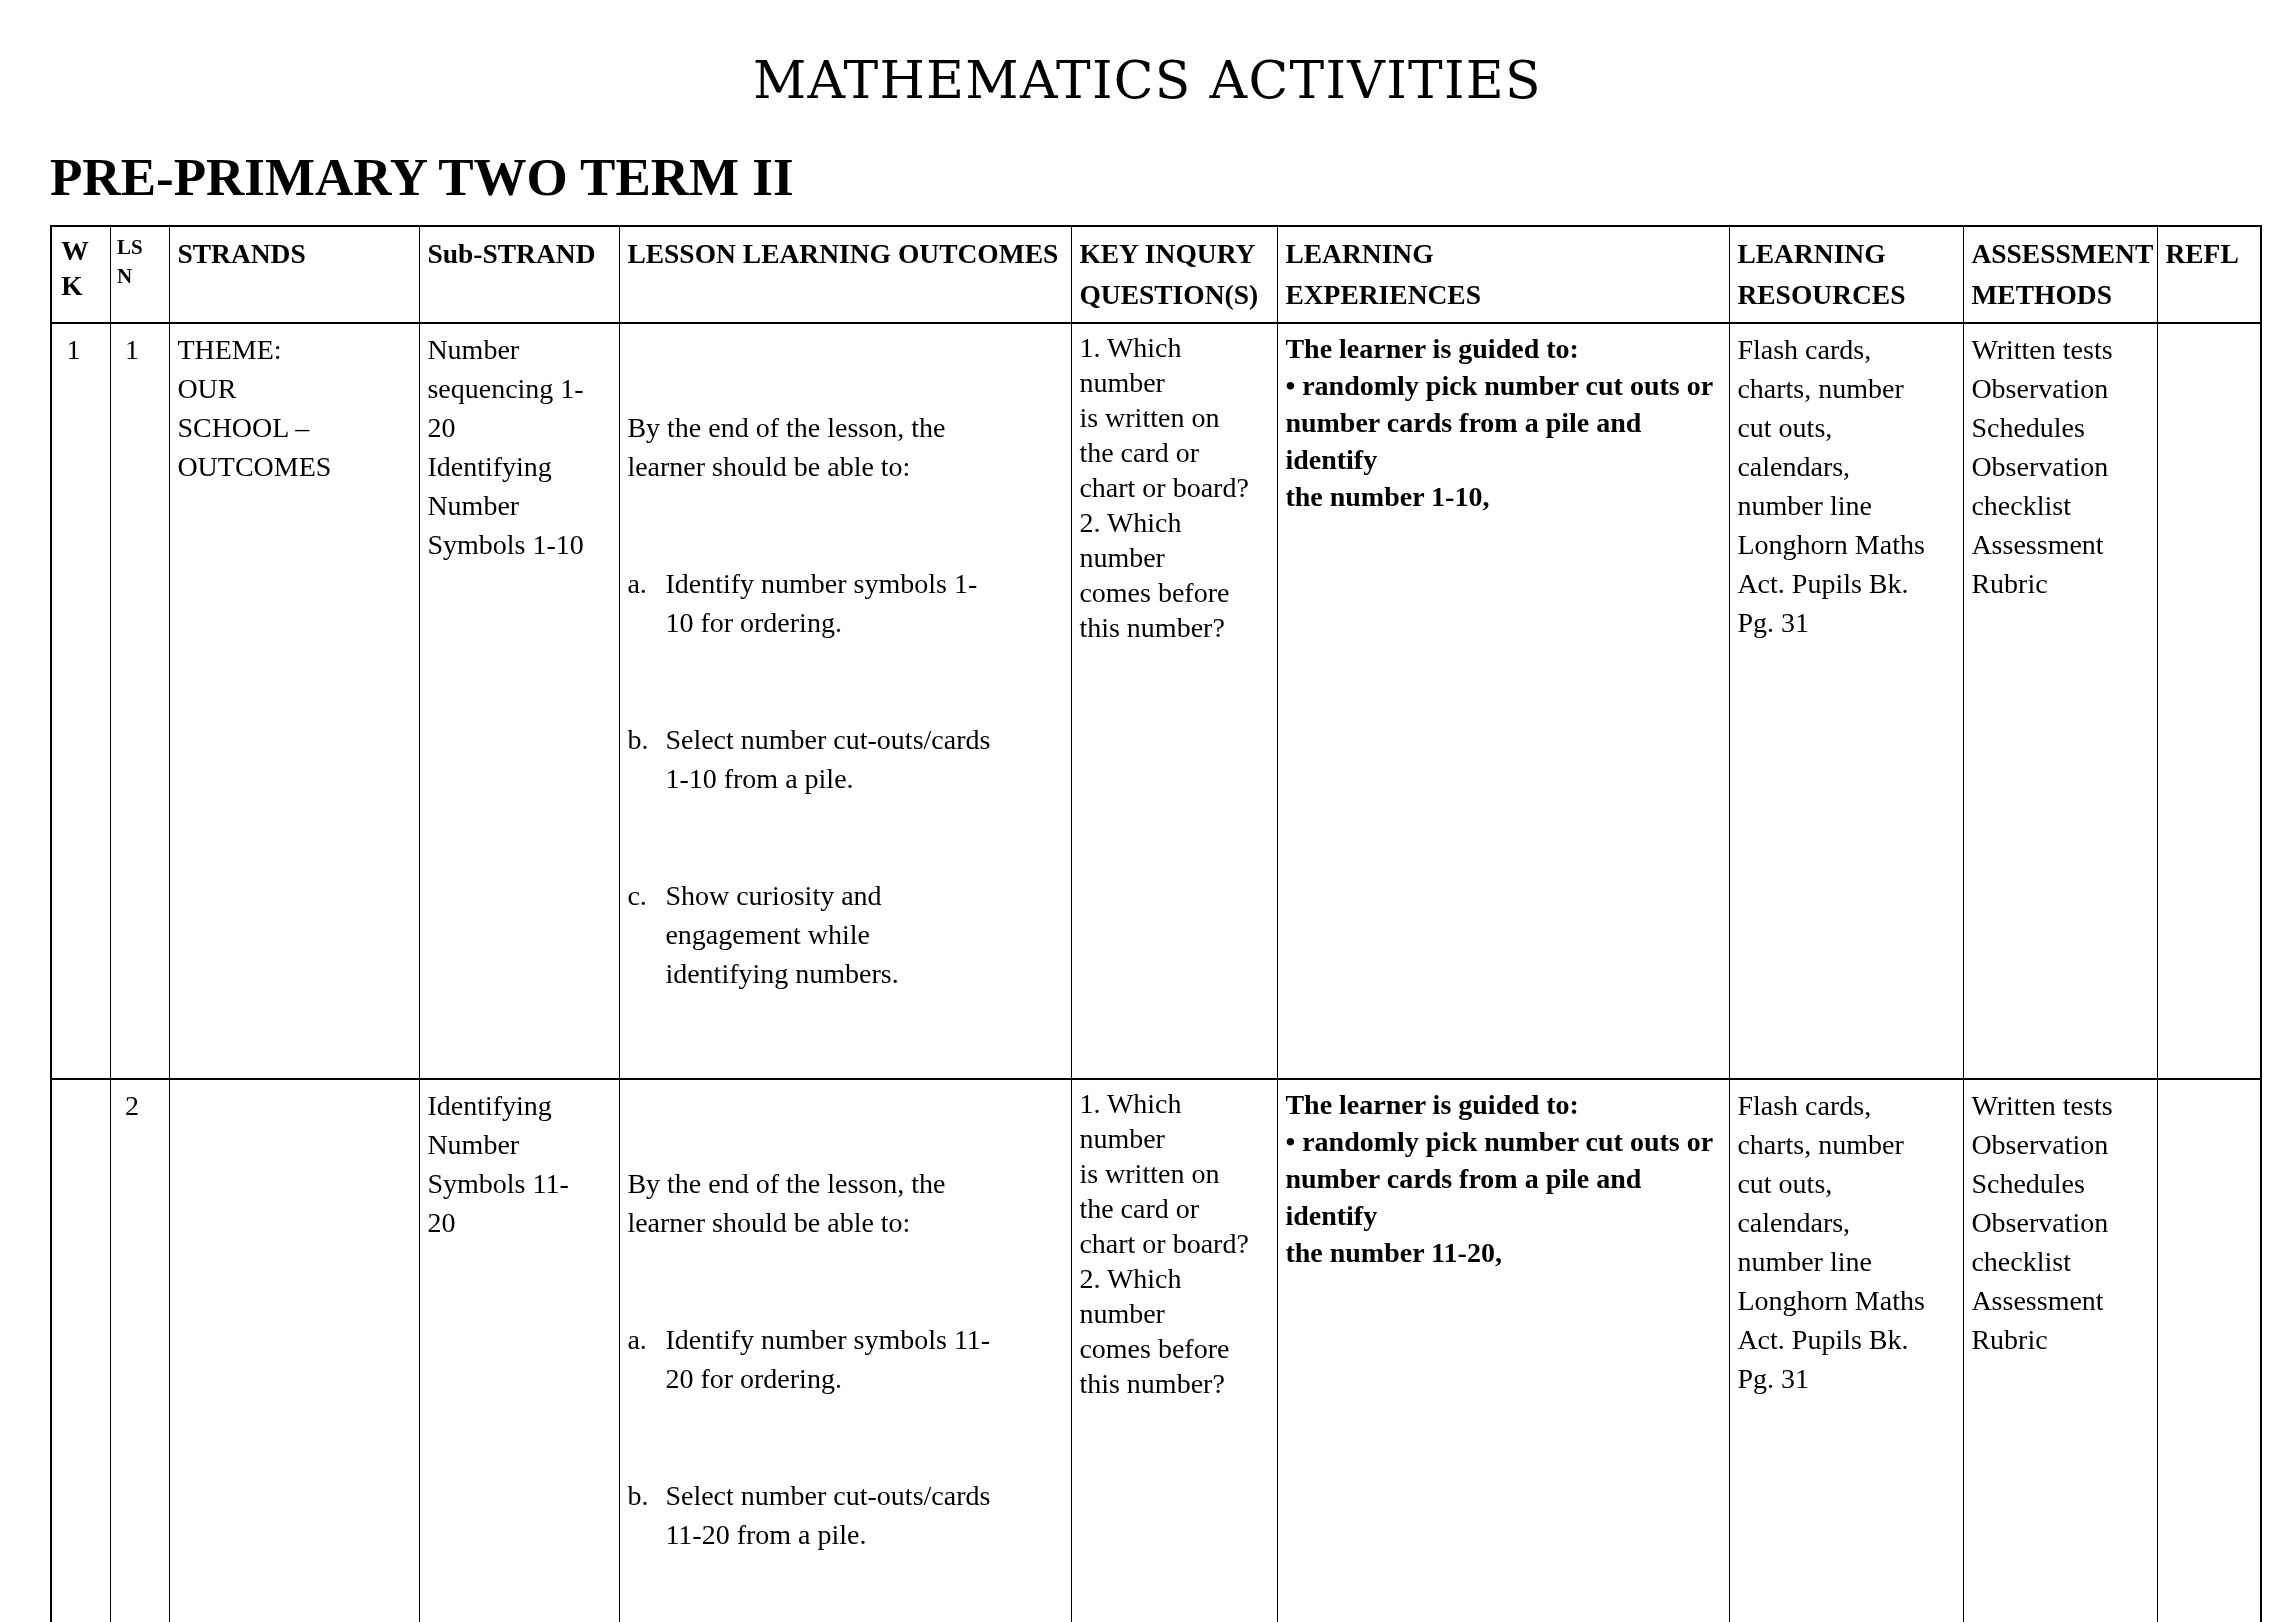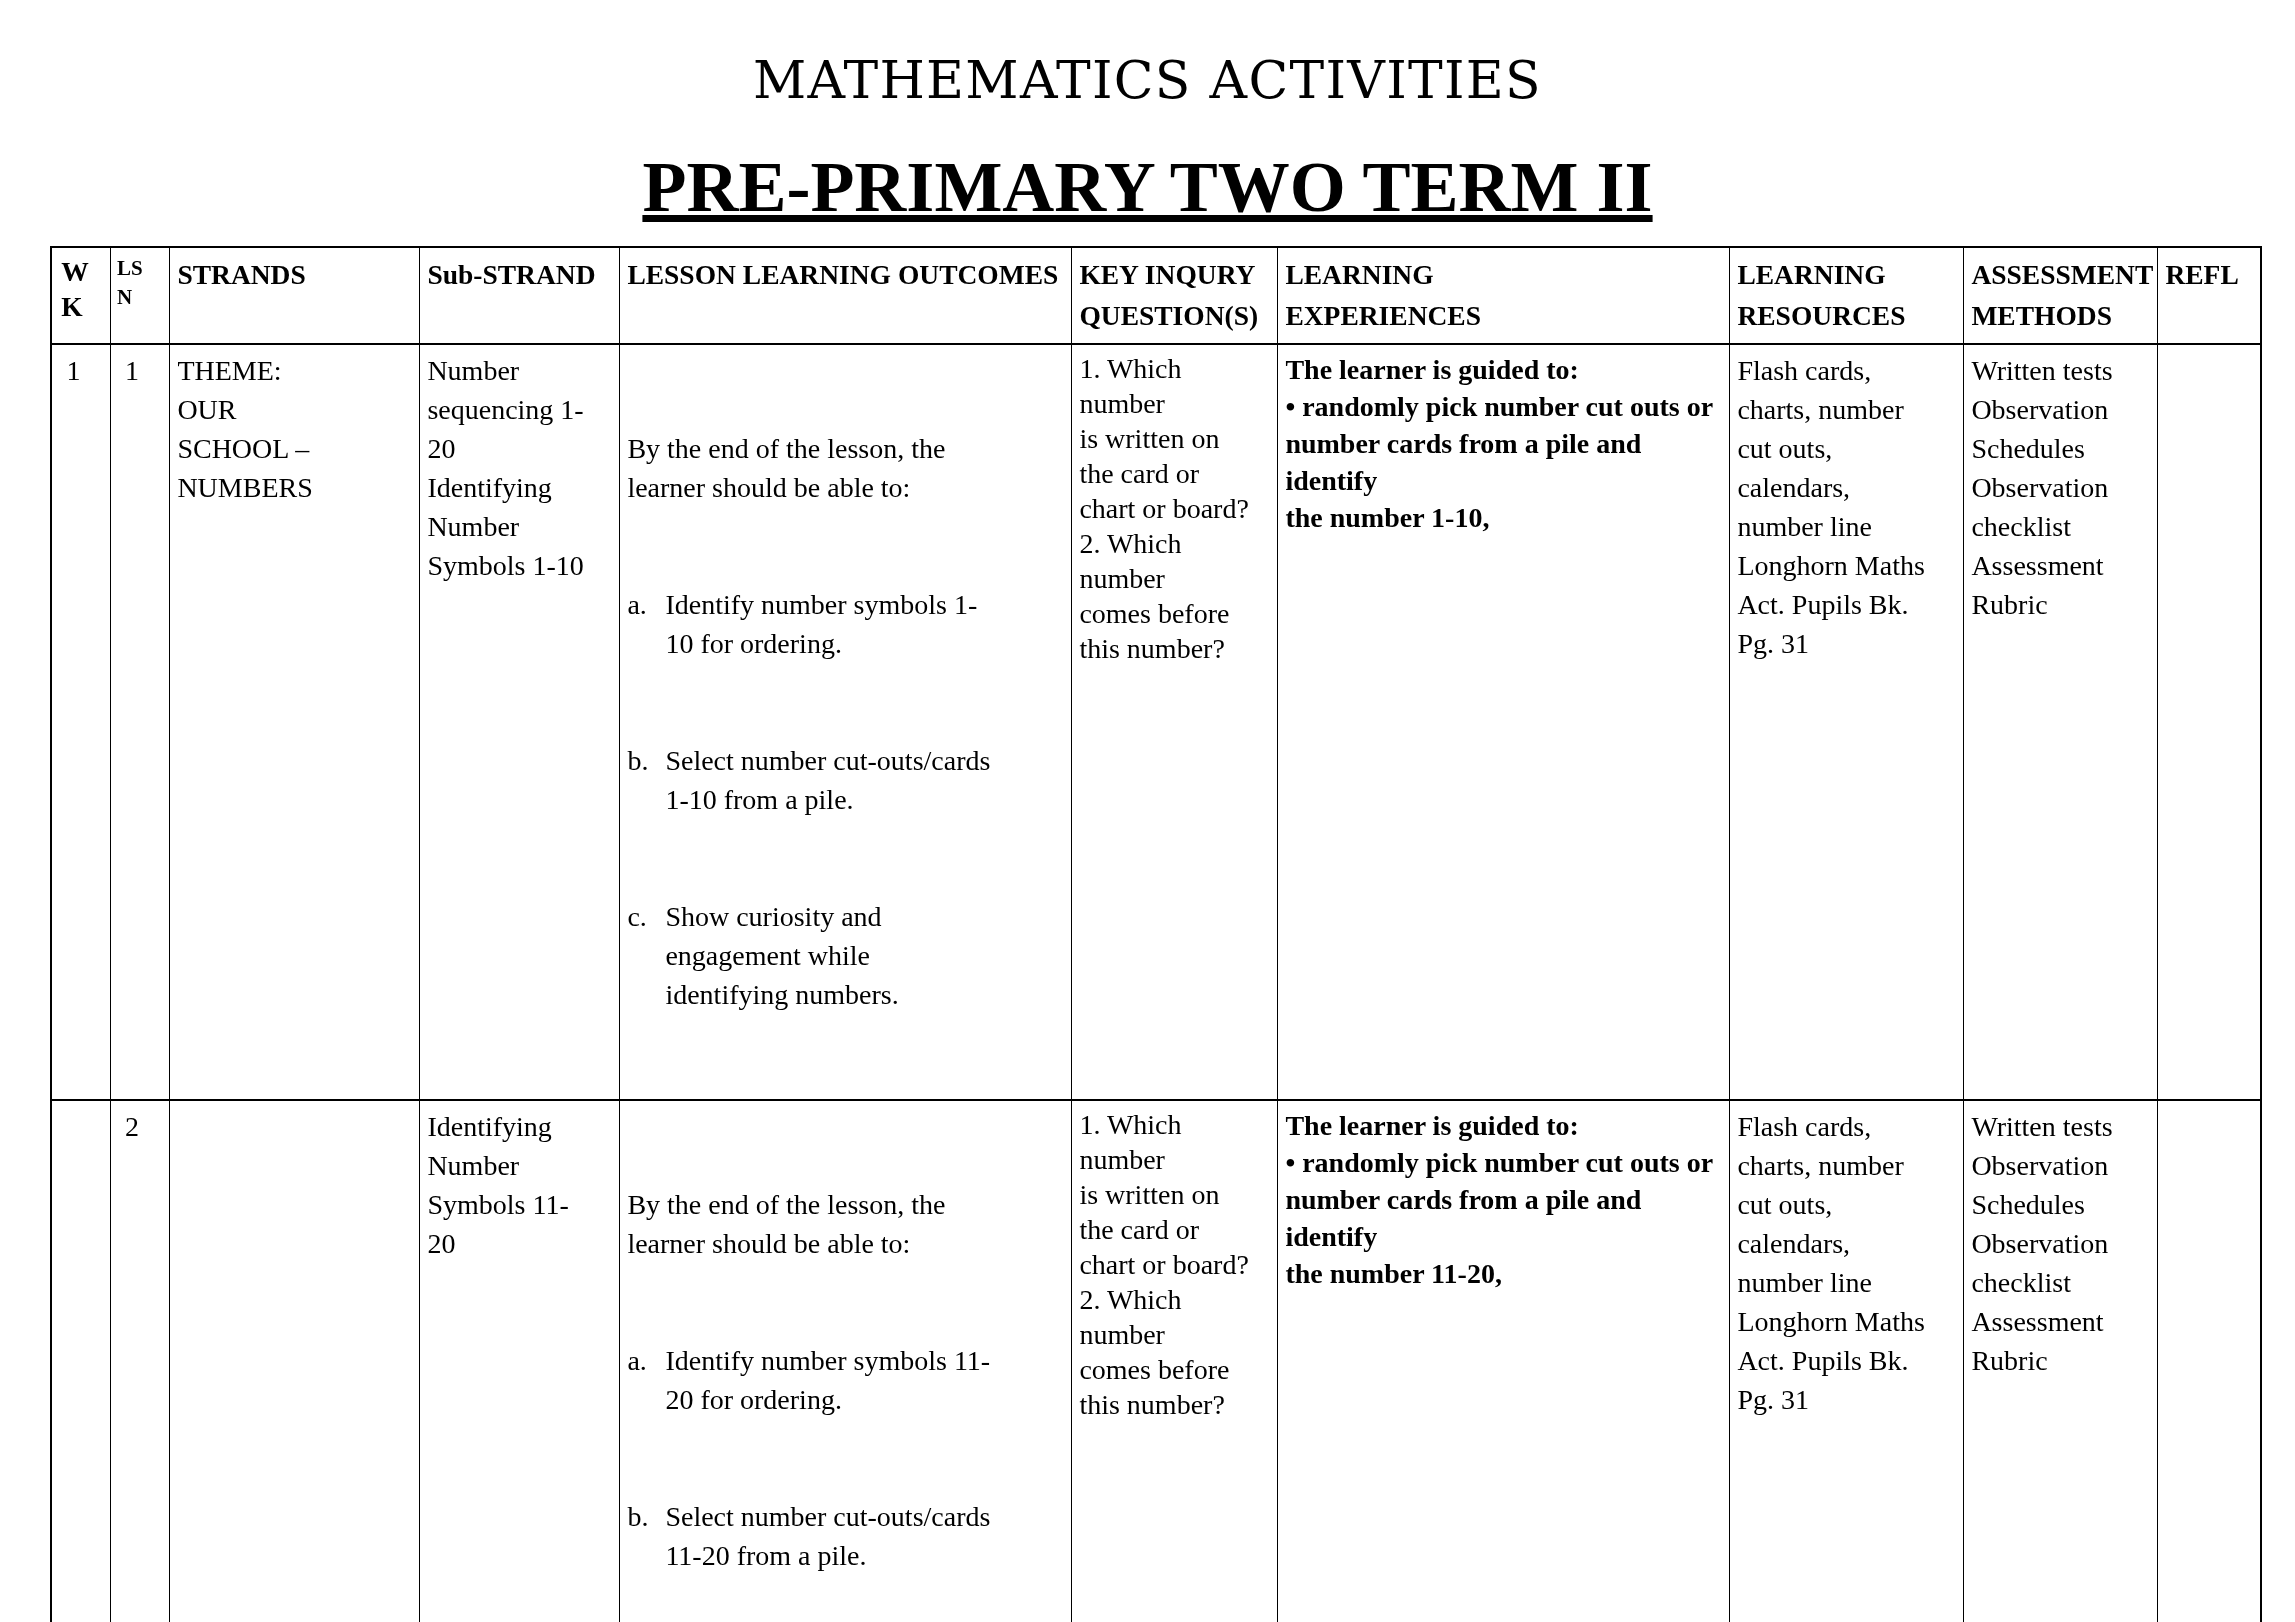--- a/index.html
+++ b/index.html
@@ -8,23 +8,23 @@
     width: 2295px; height: 1623px; background: #fff; color: #000;
     padding: 26px 50px 0 50px; position: relative; overflow: hidden;
     font-family: "Liberation Serif", serif;
   }
   .title {
     margin: 26px 0 0 0; text-align: center;
     font-family: "DejaVu Serif", serif; font-weight: normal;
     font-size: 52px; line-height: 1.1; letter-spacing: 1.3px;
   }
   .subtitle {
-    margin: 39px 0 0 0; text-align: center;
+    margin: 39px 0 0 0; text-align: left;
     font-family: "Liberation Serif", serif; font-weight: bold;
-    font-size: 72px; line-height: 1.1; text-decoration: underline;
+    font-size: 53px; line-height: 1.1;
   }
   .info-line {
     display: flex; align-items: flex-end; margin-top: 33px; height: 43px;
     font-family: "Liberation Sans", sans-serif; font-weight: bold;
     font-size: 33px; letter-spacing: -0.7px; white-space: nowrap;
   }
   .dots {
     height: 5.2px; align-self: flex-end; margin: 0 5.2px 3.9px 3.9px;
     background-image: repeating-linear-gradient(to right, #000 0 4.6px, transparent 4.6px 8.5px);
   }
@@ -97,21 +97,21 @@
 METHODS</th>
       <th>REFL</th>
     </tr>
 
     <tr style="height:363px">
       <td class="c-wk">1</td>
       <td class="c-lsn">1</td>
       <td>THEME:
 OUR
 SCHOOL –
-NUMBERS</td>
+OUTCOMES</td>
       <td>Number
 sequencing 1-
 20
 Identifying
 Number
 Symbols 1-10</td>
       <td>
         <div class="outcome-intro">By the end of the lesson, the
 learner should be able to:</div>
         <div class="outcome-item"><span class="oi-label">a.</span><span class="oi-text">Identify number symbols 1-

